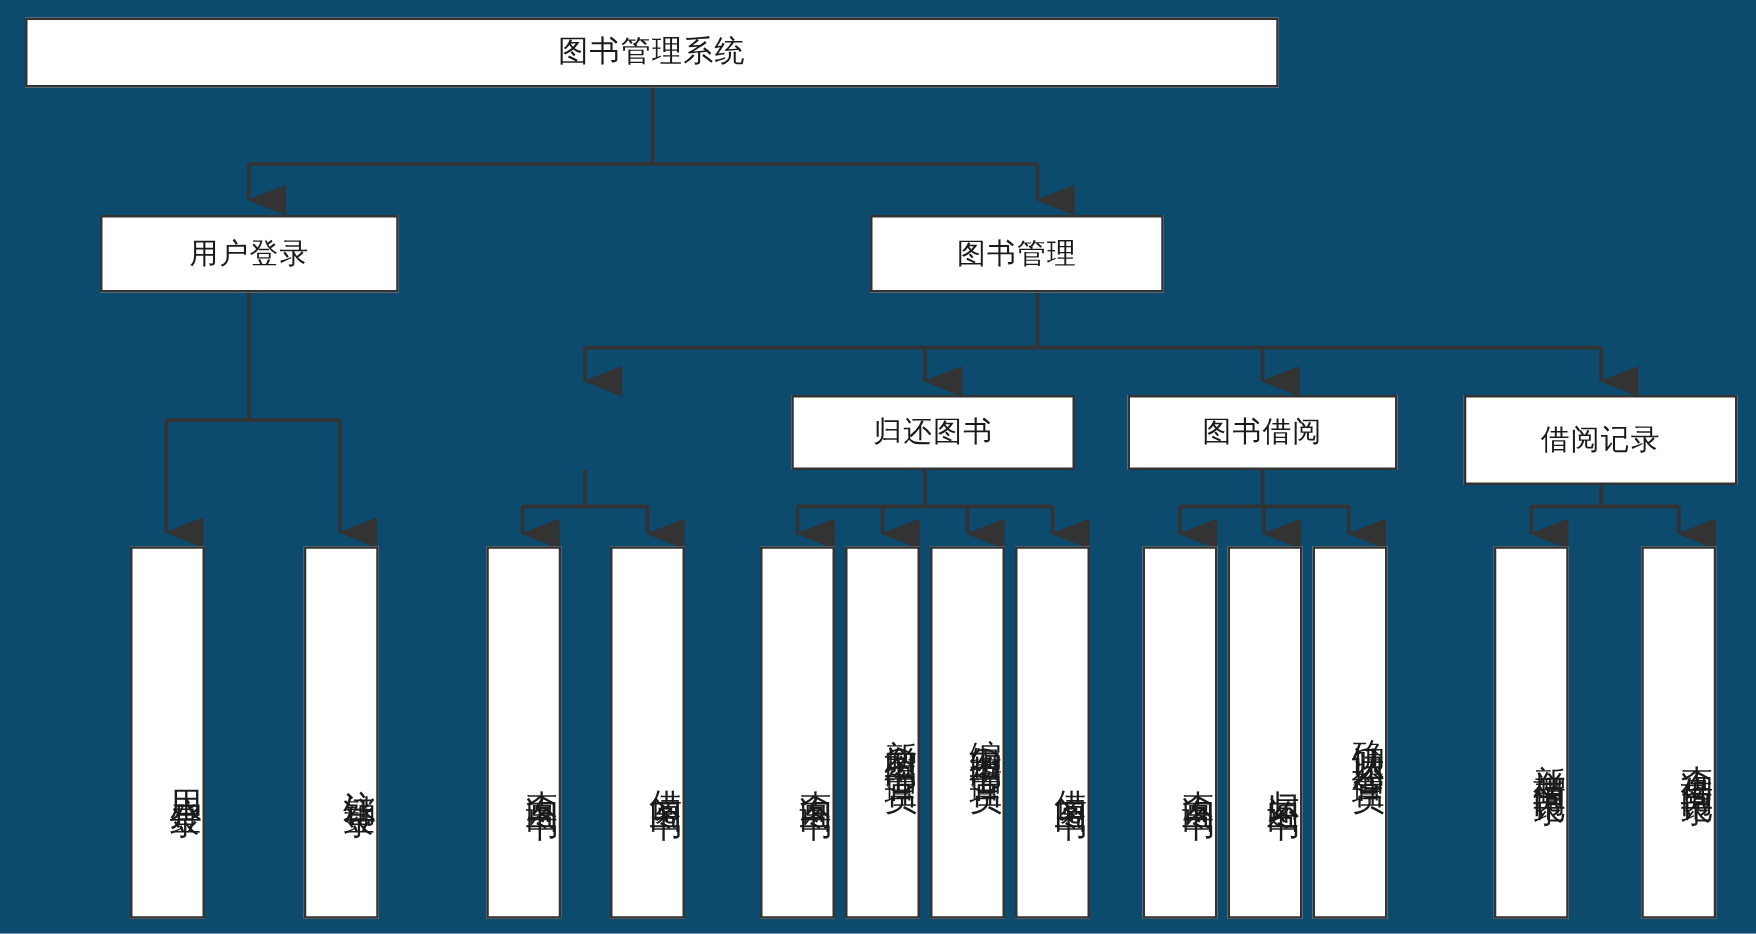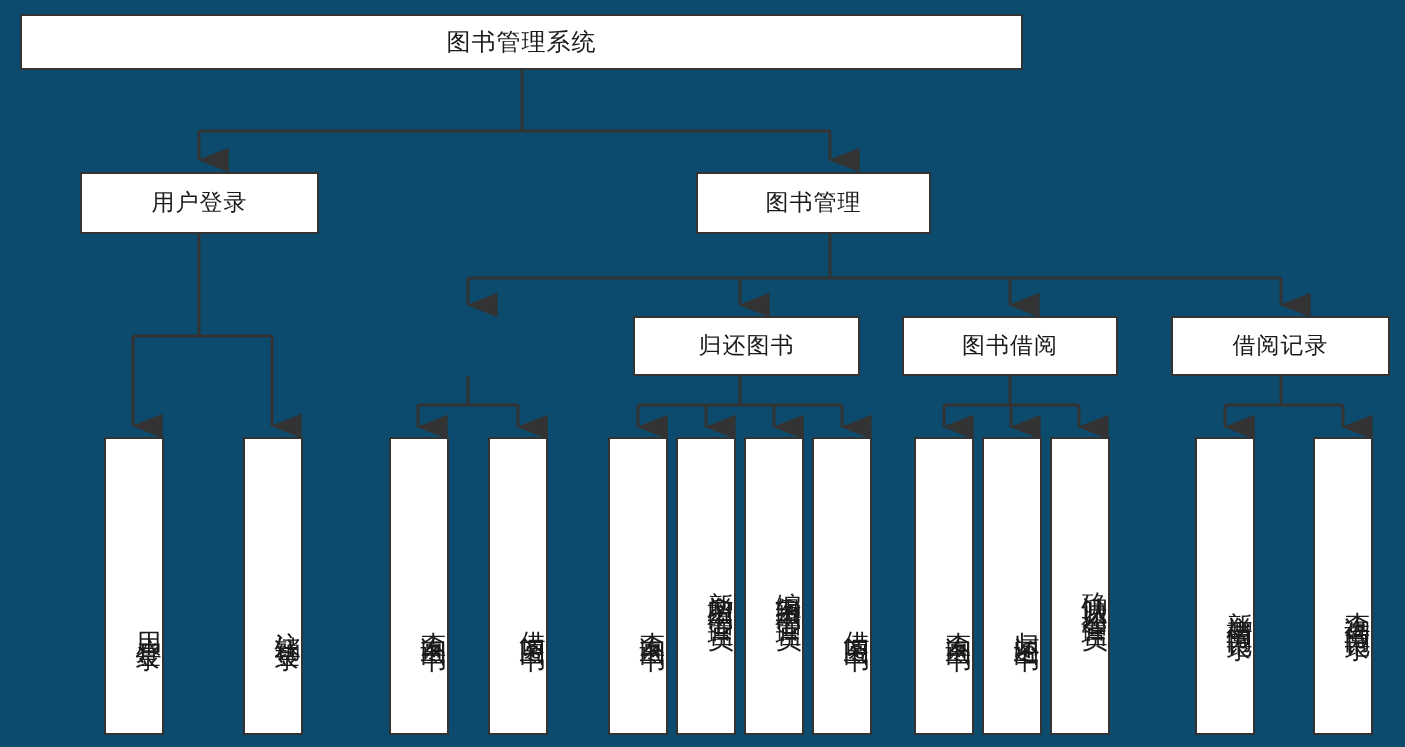--- a/index.html
+++ b/index.html
@@ -138,21 +138,21 @@
 
 
   <div class="node node-h" style="left:633px; top:316px; width:227px; height:60px;">
     <span>归还图书</span>
   </div>
 
   <div class="node node-h" style="left:902px; top:316px; width:216px; height:60px;">
     <span>图书借阅</span>
   </div>
 
-  <div class="node node-h" style="left:1171px; top:316px; width:219px; height:60px;">
+  <div class="node node-h" style="left:1171px; top:316px; width:219px; height:72px;">
     <span>借阅记录</span>
   </div>
 
   <div class="node node-v leaf-tall" style="left:104px; top:437px; width:60px; height:298px;">
     <span>用户登录</span>
   </div>
 
   <div class="node node-v leaf-tall" style="left:243px; top:437px; width:60px; height:298px;">
     <span>注销登录</span>
   </div>

